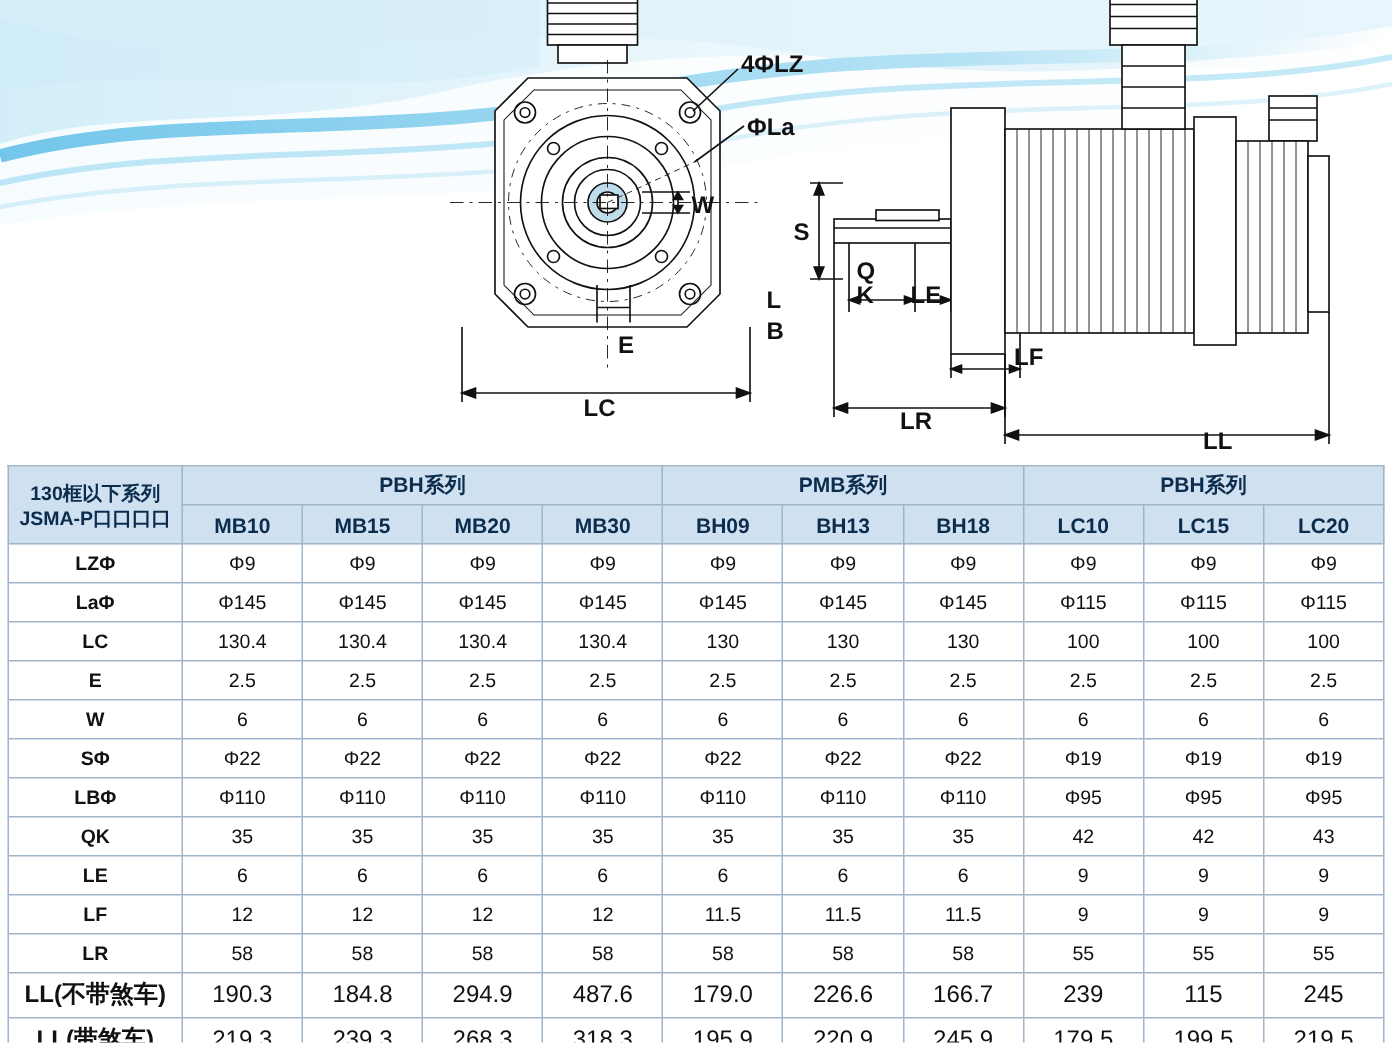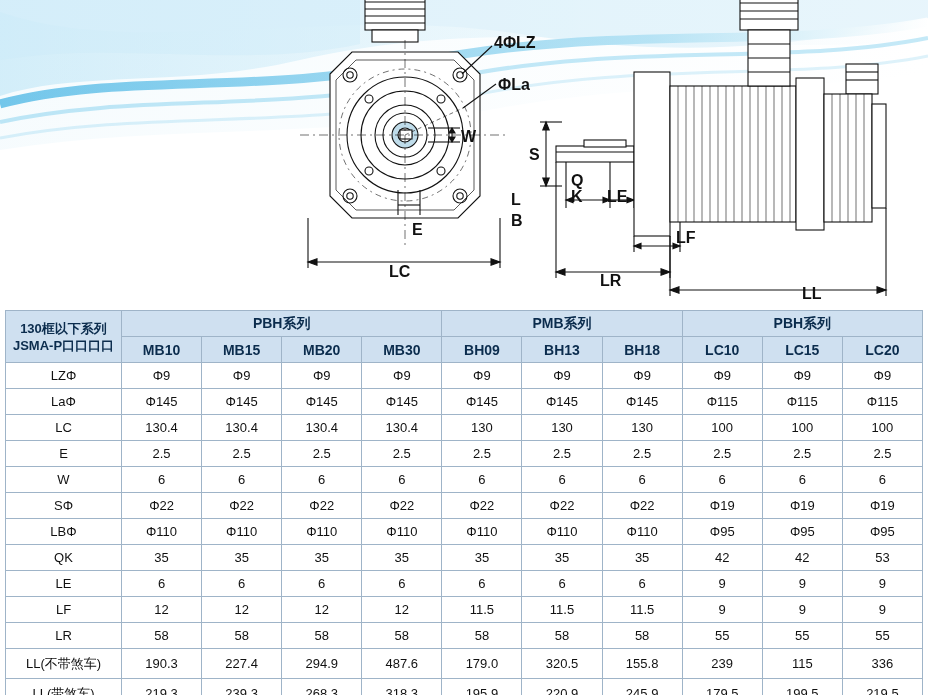--- a/index.html
+++ b/index.html
@@ -44,25 +44,25 @@
   }
   table.spec thead th.corner {
     font-size: 13px;
     line-height: 17px;
     width: 116px;
   }
   table.spec thead th.group { font-size: 14px; }
   table.spec thead th.sub { font-size: 14px; }
   table.spec tbody td.rowhead {
     background:#ffffff;
-    font-weight: normal;
+    font-weight: bold;
     font-size: 13px;
     text-align: center;
   }
-  table.spec tbody tr.tall td { height: 30px; font-size:13px; }
+  table.spec tbody tr.tall td { height: 30px; font-size:16px; }
   .v { font-size: 12.5px; }
 </style>
 </head>
 <body>
 
 <div id="banner">
   <svg width="928" height="300" viewBox="0 0 928 300">
     <defs>
       <linearGradient id="gA" x1="0" y1="0" x2="1" y2="0">
         <stop offset="0%" stop-color="#bfe6f7"></stop>
@@ -375,21 +375,21 @@
           <td class="rowhead">QK</td>
           <td class="v">35</td>
           <td class="v">35</td>
           <td class="v">35</td>
           <td class="v">35</td>
           <td class="v">35</td>
           <td class="v">35</td>
           <td class="v">35</td>
           <td class="v">42</td>
           <td class="v">42</td>
-          <td class="v">53</td>
+          <td class="v">43</td>
         </tr>
         <tr>
           <td class="rowhead">LE</td>
           <td class="v">6</td>
           <td class="v">6</td>
           <td class="v">6</td>
           <td class="v">6</td>
           <td class="v">6</td>
           <td class="v">6</td>
           <td class="v">6</td>
@@ -419,29 +419,29 @@
           <td class="v">58</td>
           <td class="v">58</td>
           <td class="v">58</td>
           <td class="v">55</td>
           <td class="v">55</td>
           <td class="v">55</td>
         </tr>
         <tr class="tall">
           <td class="rowhead">LL(不带煞车)</td>
           <td class="v">190.3</td>
-          <td class="v">227.4</td>
+          <td class="v">184.8</td>
           <td class="v">294.9</td>
           <td class="v">487.6</td>
           <td class="v">179.0</td>
-          <td class="v">320.5</td>
-          <td class="v">155.8</td>
+          <td class="v">226.6</td>
+          <td class="v">166.7</td>
           <td class="v">239</td>
           <td class="v">115</td>
-          <td class="v">336</td>
+          <td class="v">245</td>
         </tr>
         <tr class="tall">
           <td class="rowhead">LL(带煞车)</td>
           <td class="v">219.3</td>
           <td class="v">239.3</td>
           <td class="v">268.3</td>
           <td class="v">318.3</td>
           <td class="v">195.9</td>
           <td class="v">220.9</td>
           <td class="v">245.9</td>

